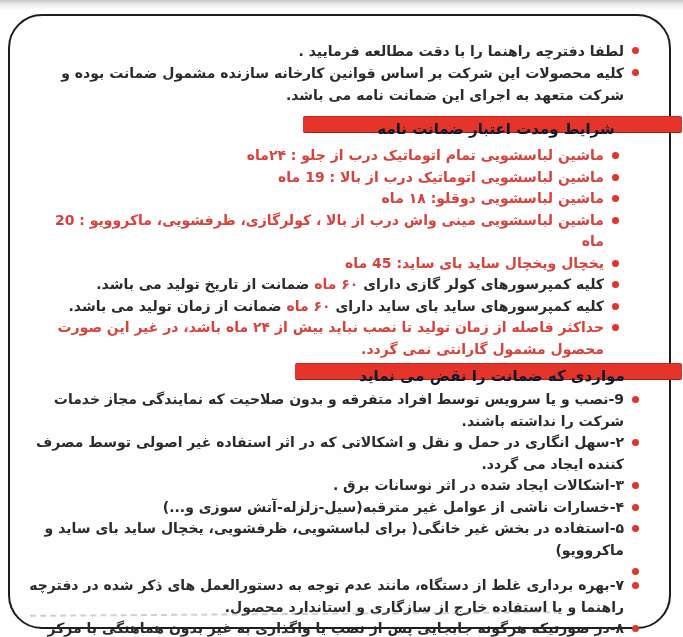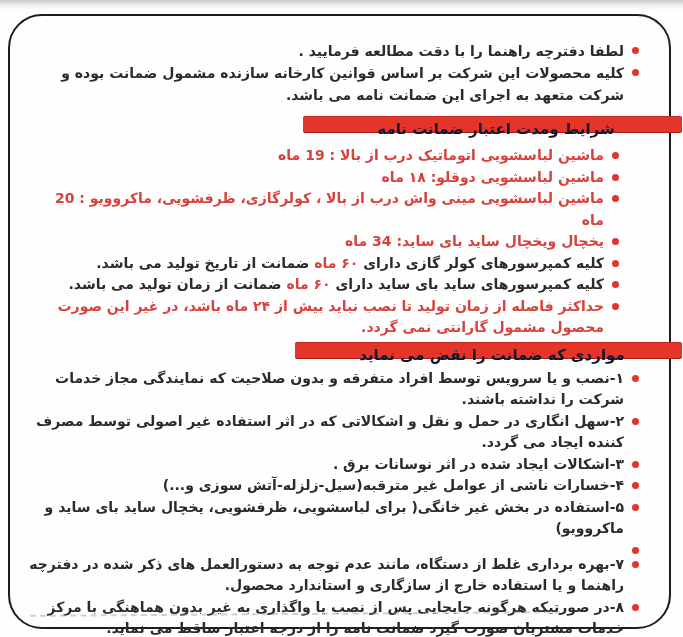--- a/index.html
+++ b/index.html
@@ -113,54 +113,58 @@
         <span class="bullet"></span>
         <span class="txt">کلیه محصولات این شرکت بر اساس قوانین کارخانه سازنده مشمول ضمانت بوده و شرکت متعهد به اجرای این ضمانت نامه می باشد.</span>
       </li>
     </ul>
 
     <div class="banner first">شرایط ومدت اعتبار ضمانت نامه</div>
 
     <ul class="list terms">
       <li class="item red">
         <span class="bullet"></span>
+        <span class="txt">ماشین لباسشویی تمام اتوماتیک درب از جلو : ۲۴ماه</span>
+      </li>
+      <li class="item red">
+        <span class="bullet"></span>
         <span class="txt">ماشین لباسشویی اتوماتیک درب از بالا : 19 ماه</span>
       </li>
       <li class="item red">
         <span class="bullet"></span>
         <span class="txt">ماشین لباسشویی دوقلو: ۱۸ ماه</span>
       </li>
       <li class="item red">
         <span class="bullet"></span>
         <span class="txt">ماشین لباسشویی مینی واش درب از بالا ، کولرگازی، ظرفشویی، ماکروویو : 20 ماه</span>
       </li>
       <li class="item red">
         <span class="bullet"></span>
-        <span class="txt">یخچال ویخچال ساید بای ساید: 34 ماه</span>
+        <span class="txt">یخچال ویخچال ساید بای ساید: 45 ماه</span>
       </li>
       <li class="item">
         <span class="bullet"></span>
         <span class="txt"><span>کلیه کمپرسورهای کولر گازی دارای </span><span class="red-inline">۶۰ ماه</span><span> ضمانت از تاریخ تولید می باشد.</span></span>
       </li>
       <li class="item">
         <span class="bullet"></span>
         <span class="txt"><span>کلیه کمپرسورهای ساید بای ساید دارای </span><span class="red-inline">۶۰ ماه</span><span> ضمانت از زمان تولید می باشد.</span></span>
       </li>
       <li class="item red wrap-narrow">
         <span class="bullet"></span>
         <span class="txt">حداکثر فاصله از زمان تولید تا نصب نباید بیش از ۲۴ ماه باشد، در غیر این صورت محصول مشمول گارانتی نمی گردد.</span>
       </li>
     </ul>
 
     <div class="banner second">مواردی که ضمانت را نقض می نماید</div>
 
     <ul class="list void">
       <li class="item">
         <span class="bullet"></span>
-        <span class="txt">۱-نصب و یا سرویس توسط افراد متفرقه و بدون صلاحیت که نمایندگی مجاز خدمات شرکت را نداشته باشند.</span>
+        <span class="txt">9-نصب و یا سرویس توسط افراد متفرقه و بدون صلاحیت که نمایندگی مجاز خدمات شرکت را نداشته باشند.</span>
       </li>
       <li class="item">
         <span class="bullet"></span>
         <span class="txt">۲-سهل انگاری در حمل و نقل و اشکالاتی که در اثر استفاده غیر اصولی توسط مصرف کننده ایجاد می گردد.</span>
       </li>
       <li class="item">
         <span class="bullet"></span>
         <span class="txt">۳-اشکالات ایجاد شده در اثر نوسانات برق .</span>
       </li>
       <li class="item">

